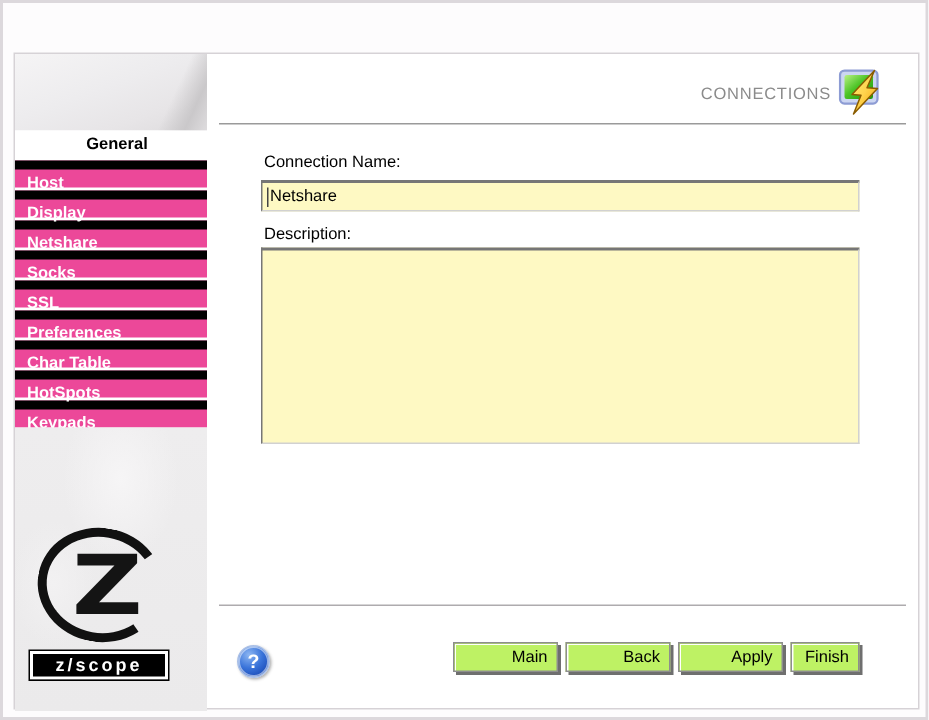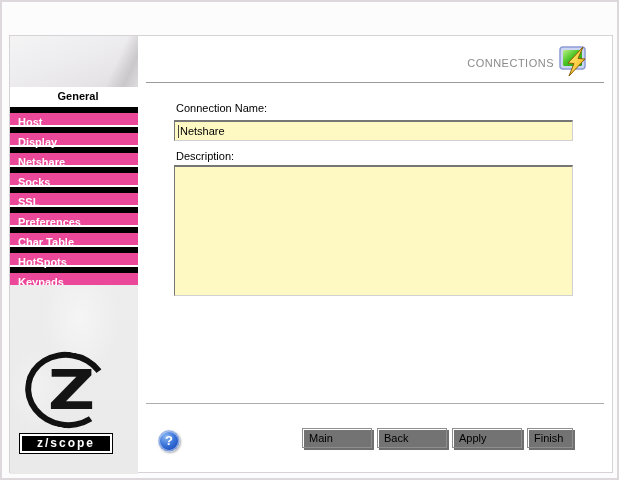--- a/index.html
+++ b/index.html
@@ -82,23 +82,23 @@
   .foot-line{position:absolute;left:136px;top:367px;width:458px;height:1px;background:#aeabae;}
   .help-btn{
     position:absolute;left:148px;top:394px;width:22px;height:22px;border-radius:50%;
     background:radial-gradient(circle at 35% 28%, #8cb6f2 0%, #3a74da 45%, #1747b4 85%);
     border:1px solid #a9bfe6;color:#ffffff;font-size:13px;font-weight:bold;
     text-align:center;line-height:20px;cursor:pointer;
     box-shadow:1px 1px 2px rgba(80,80,80,.45), inset 0 0 0 1px rgba(255,255,255,.5);
   }
   .btn{
     position:absolute;top:392px;height:20px;
-    background:#737373;border:1px solid #8e8e8e;
+    background:#bef264;border:1px solid #8e8e8e;
     box-shadow:2px 2px 0 #6f6f6f, inset 1px 1px 0 #ffffff;
-    font-size:11px;color:#000000;text-align:left;line-height:17px;cursor:pointer;
+    font-size:11px;color:#000000;text-align:right;line-height:17px;cursor:pointer;
   }
   .btn-main{left:292px;width:70px;}
   .btn-back{left:367px;width:70px;}
   .btn-apply{left:442px;width:70px;}
   .btn-finish{left:517px;width:46px;}
 </style>
 </head>
 <body>
 
 <div class="window">

